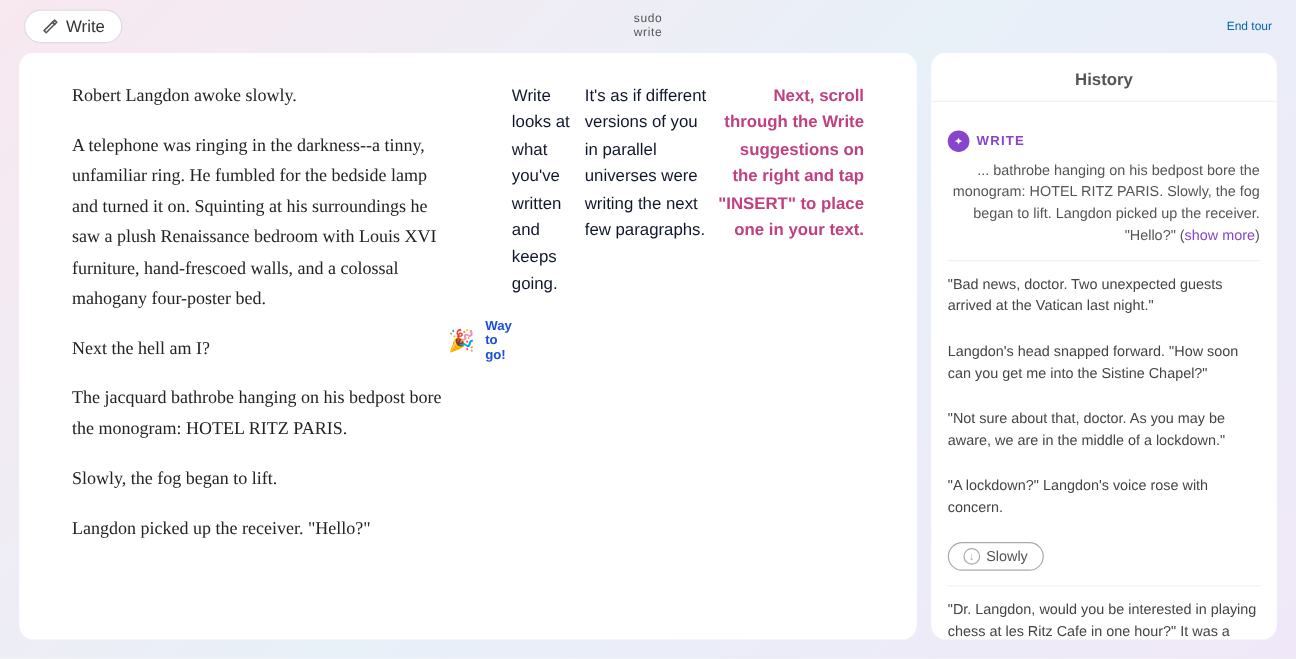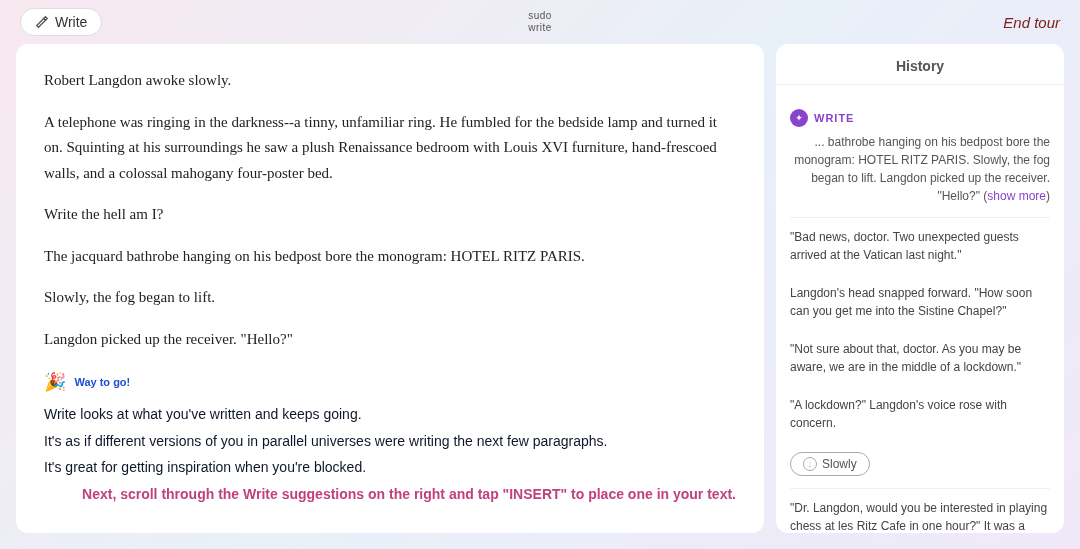--- a/index.html
+++ b/index.html
@@ -39,46 +39,45 @@
     .logo-center {
       position: absolute;
       left: 50%;
       transform: translateX(-50%);
       font-size: 10px;
       color: #555;
       letter-spacing: 0.5px;
     }
     .logo-center span { display: block; text-align: center; line-height: 1.2; }
     .end-tour-btn {
-      font-size: 15px;
-      color: #7f1d1d;
+      font-size: 10px;
+      color: #0369a1;
       cursor: pointer;
       background: none;
       border: none;
-      font-style: italic;
     }
 
     
     .main-area {
       display: flex;
       flex: 1;
       overflow: hidden;
       padding: 0 16px 16px 16px;
       gap: 12px;
     }
 
     
     .editor-pane {
       flex: 1;
       background: white;
       border-radius: 12px;
-      padding: 24px 28px;
+      padding: 24px 44px;
       overflow-y: auto;
       display: flex;
-      flex-direction: column;
+      flex-direction: row;
       gap: 0;
     }
 
     .story-text {
       font-family: Georgia, 'Times New Roman', serif;
       font-size: 15px;
       line-height: 1.7;
       color: #222;
     }
     .story-text p { margin-bottom: 0; }
@@ -241,36 +240,35 @@
 
   <button class="end-tour-btn">End tour</button>
 </div>
 
 <div class="main-area">
 
   <div class="editor-pane">
     <div class="story-text">
       <p class="paragraph">Robert Langdon awoke slowly.</p>
       <p class="paragraph">A telephone was ringing in the darkness--a tinny, unfamiliar ring. He fumbled for the bedside lamp and turned it on. Squinting at his surroundings he saw a plush Renaissance bedroom with Louis XVI furniture, hand-frescoed walls, and a colossal mahogany four-poster bed.</p>
-      <p class="paragraph">Write the hell am I?</p>
+      <p class="paragraph">Next the hell am I?</p>
       <p class="paragraph">The jacquard bathrobe hanging on his bedpost bore the monogram: HOTEL RITZ PARIS.</p>
       <p class="paragraph">Slowly, the fog began to lift.</p>
       <p class="paragraph">Langdon picked up the receiver. "Hello?"</p>
     </div>
 
     <div class="divider-space"></div>
 
     <div class="suggestion-header">
       <span class="party-icon">🎉</span>
       <span class="way-to-go">Way to go!</span>
     </div>
 
     <p class="suggestion-text">Write looks at what you've written and keeps going.</p>
     <p class="suggestion-text">It's as if different versions of you in parallel universes were writing the next few paragraphs.</p>
-    <p class="suggestion-text">It's great for getting inspiration when you're blocked.</p>
     <p class="suggestion-text bold">Next, scroll through the Write suggestions on the right and tap "INSERT" to place one in your text.</p>
   </div>
 
   <div class="history-pane">
     <div class="history-header">History</div>
 
     <div class="history-content">
 
       <div class="write-badge">
         <div class="write-badge-icon">✦</div>

